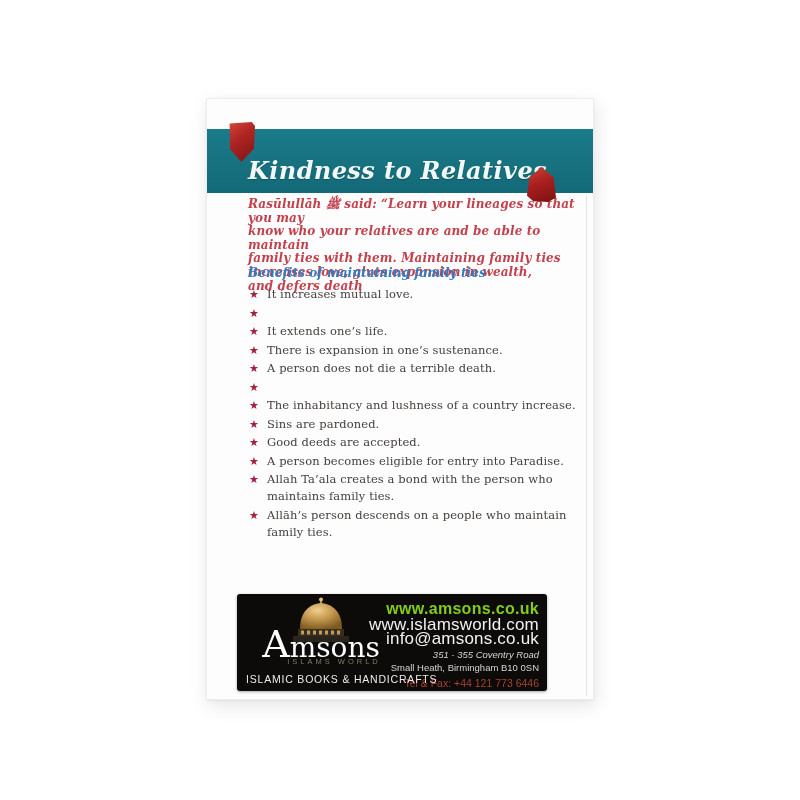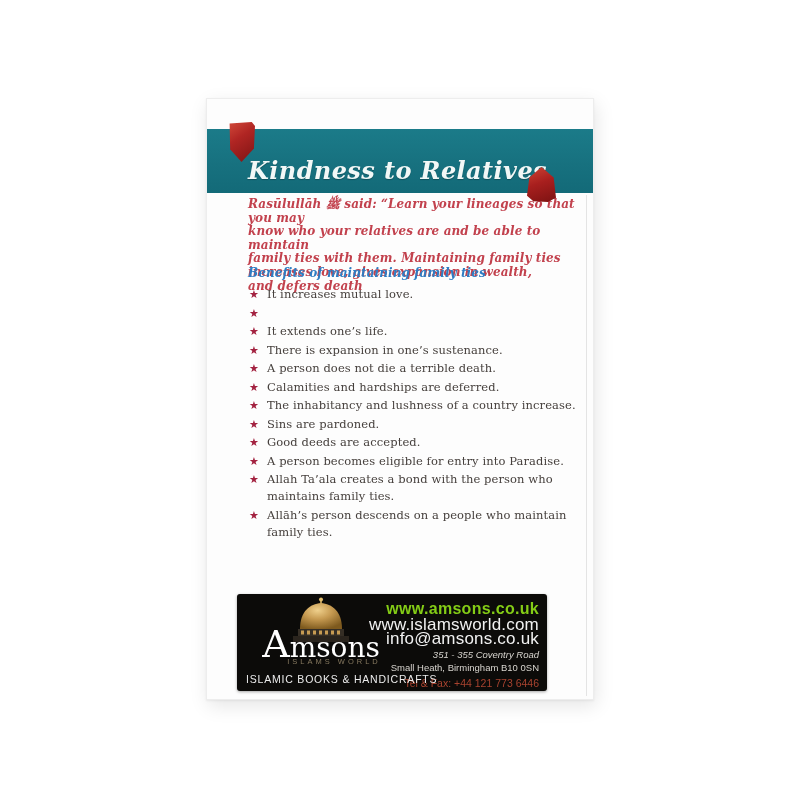--- a/index.html
+++ b/index.html
@@ -156,21 +156,20 @@
       <li class="benefit">
           <span class="star">★</span>
           <span class="benefit-text">There is expansion in one’s sustenance.</span>
         </li>
       <li class="benefit">
           <span class="star">★</span>
           <span class="benefit-text">A person does not die a terrible death.</span>
         </li>
       <li class="benefit">
           <span class="star">★</span>
-          <span class="benefit-text">Calamities and hardships are deferred.</span>
         </li>
       <li class="benefit">
           <span class="star">★</span>
           <span class="benefit-text">The inhabitancy and lushness of a country increase.</span>
         </li>
       <li class="benefit">
           <span class="star">★</span>
           <span class="benefit-text">Sins are pardoned.</span>
         </li>
       <li class="benefit">

